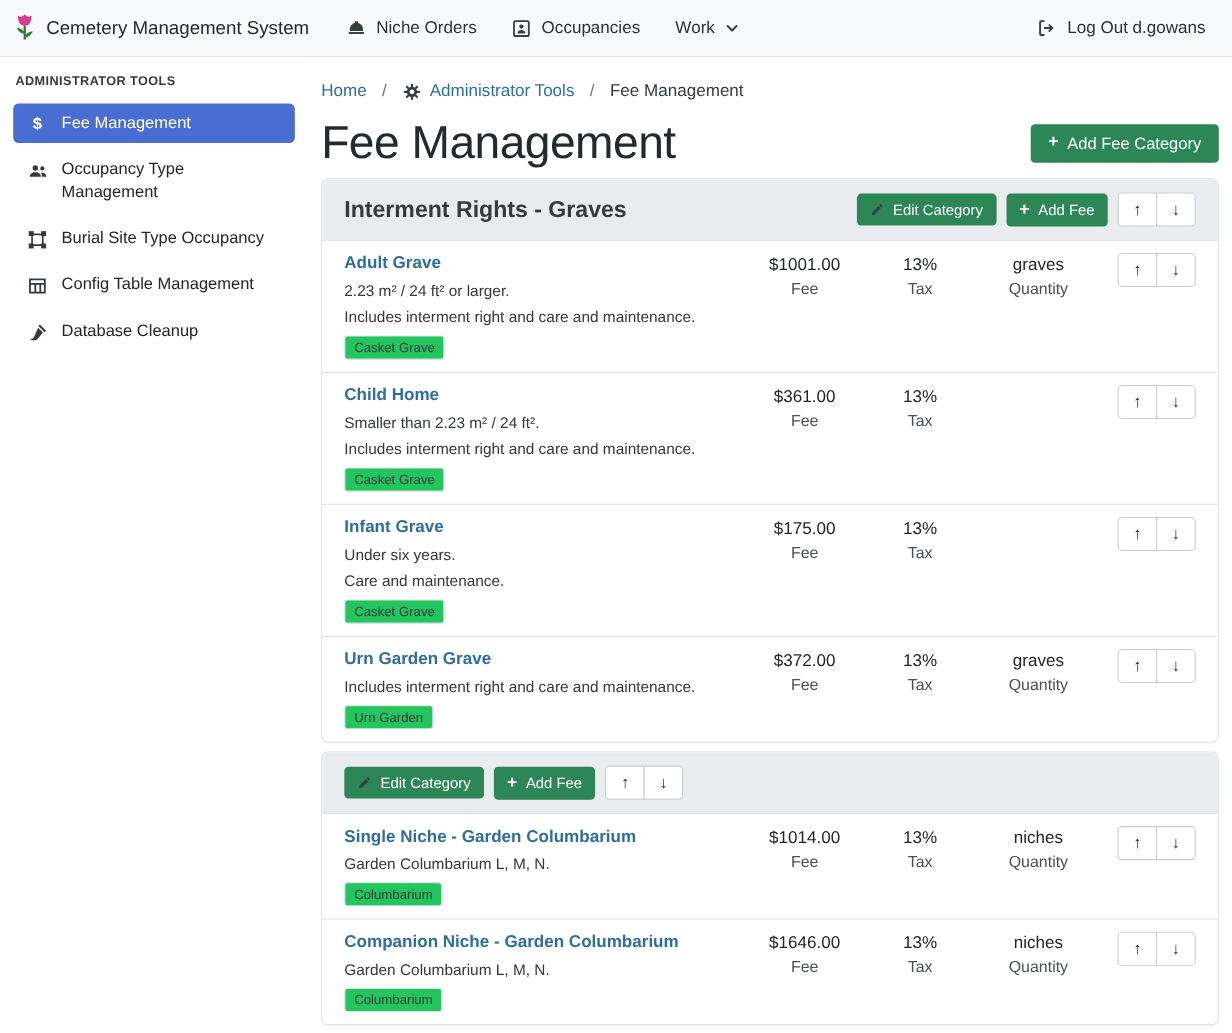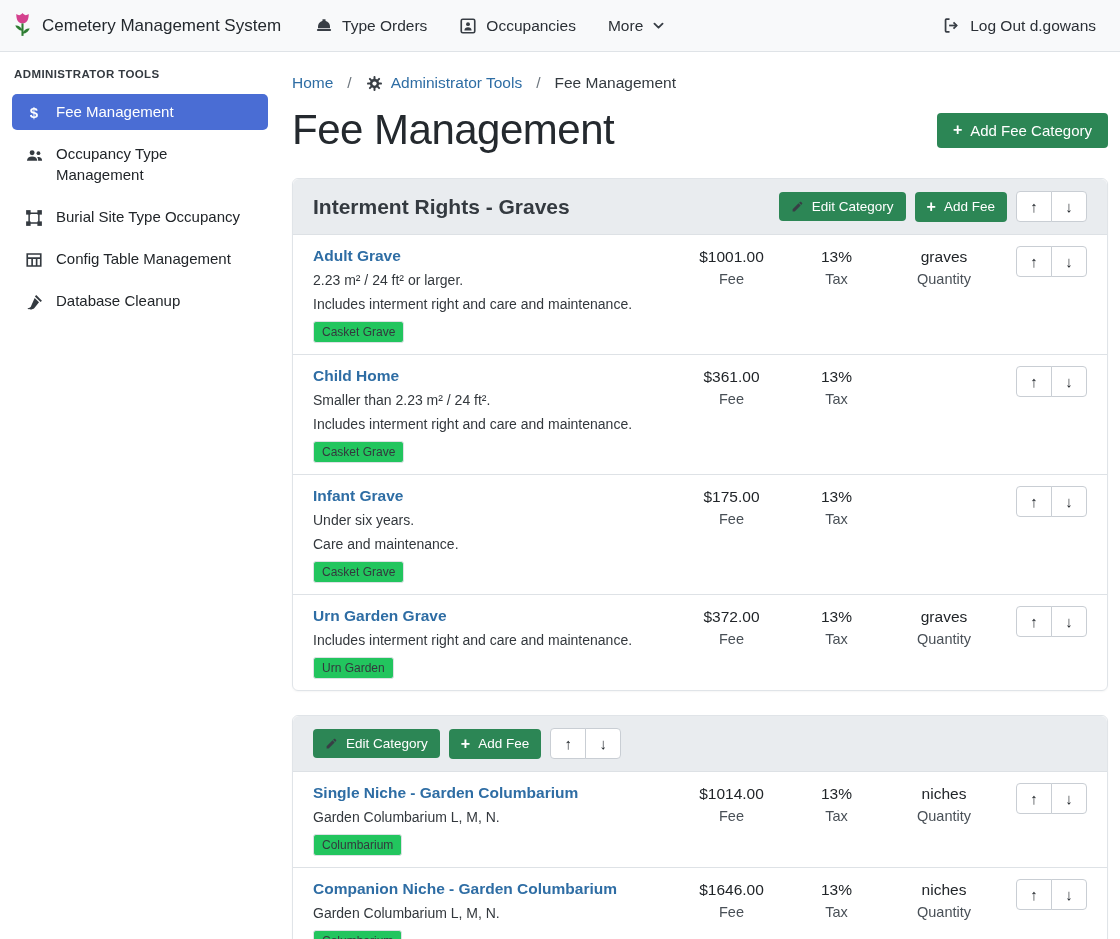--- a/index.html
+++ b/index.html
@@ -40,21 +40,21 @@
   .btn-lg{font-size:15px;padding:9px 16px}
   .btn-sm{font-size:13.5px;padding:7px 12px}
   .plus-glyph{font-size:16px;font-weight:700;line-height:1}
   .btn-group{display:inline-flex}
   .icon-btn{width:36px;height:31px;background:#fff;border:1px solid #c9ced4;display:flex;align-items:center;justify-content:center;color:#24292e}
   .icon-btn:first-child{border-radius:4px 0 0 4px}
   .icon-btn:last-child{border-radius:0 4px 4px 0;margin-left:-1px}
   .arrow{font-size:15px;font-weight:700;line-height:1}
 
   
-  .card{border:1px solid #e0e4e8;border-radius:6px;margin-top:24px;box-shadow:0 1px 2px rgba(0,0,0,.04)}
+  .card{border:1px solid #e0e4e8;border-radius:6px;margin-top:8px;box-shadow:0 1px 2px rgba(0,0,0,.04)}
   .card-header{background:#e9ecef;border-radius:6px 6px 0 0;border-bottom:1px solid #dde1e5;padding:12px 20px;display:flex;align-items:center;justify-content:space-between}
   .card-title{font-size:21px;font-weight:600;color:#343a40}
   .card-actions{display:flex;align-items:center;gap:9px}
 
   .fee-row{display:flex;align-items:flex-start;padding:11px 20px;border-bottom:1px solid #dee2e6}
   .fee-row:last-child{border-bottom:none}
   .fee-main{flex:1;min-width:0;padding-right:10px}
   .fee-name{font-size:15.5px;font-weight:700;color:#2e6da4;line-height:19px}
   .fee-desc{font-size:14px;color:#33383d;margin-top:7px;line-height:17px}
   .tag{display:inline-block;margin-top:8px;font-size:12px;color:#33383d;background:#22c55e;border:1px solid #dde1e5;border-radius:3px;padding:3px 8px;line-height:14px}
@@ -83,34 +83,34 @@
 
   <div class="nav-links">
     <a class="nav-link">
       <span class="icon-wrap">
         <svg viewBox="0 0 24 24" width="18" height="18" fill="currentColor">
           <path d="M12 5c-4.4 0-8 3.4-8 8v2h16v-2c0-4.6-3.6-8-8-8z"></path>
           <path d="M10 3h4v5h-4z"></path>
           <rect x="2.5" y="16" width="19" height="2.6" rx="1.3"></rect>
         </svg>
       </span>
-      <span>Type Orders</span>
+      <span>Niche Orders</span>
     </a>
     <a class="nav-link">
       <span class="icon-wrap">
         <svg viewBox="0 0 24 24" width="18" height="18">
           <rect x="3" y="3" width="18" height="18" rx="2" fill="none" stroke="currentColor" stroke-width="2.2"></rect>
           <circle cx="12" cy="9.5" r="2.6" fill="currentColor"></circle>
           <path d="M7.2 18c0-2.7 2.1-4.3 4.8-4.3s4.8 1.6 4.8 4.3z" fill="currentColor"></path>
         </svg>
       </span>
       <span>Occupancies</span>
     </a>
     <a class="nav-link">
-      <span>More</span>
+      <span>Work</span>
       <span class="icon-wrap">
         <svg viewBox="0 0 24 24" width="13" height="13">
             <path d="M4.5 8.5l7.5 7.5 7.5-7.5" fill="none" stroke="currentColor" stroke-width="3.4" stroke-linecap="round" stroke-linejoin="round"></path>
           </svg>
       </span>
     </a>
   </div>
 
   <a class="logout">
     <span class="icon-wrap">

